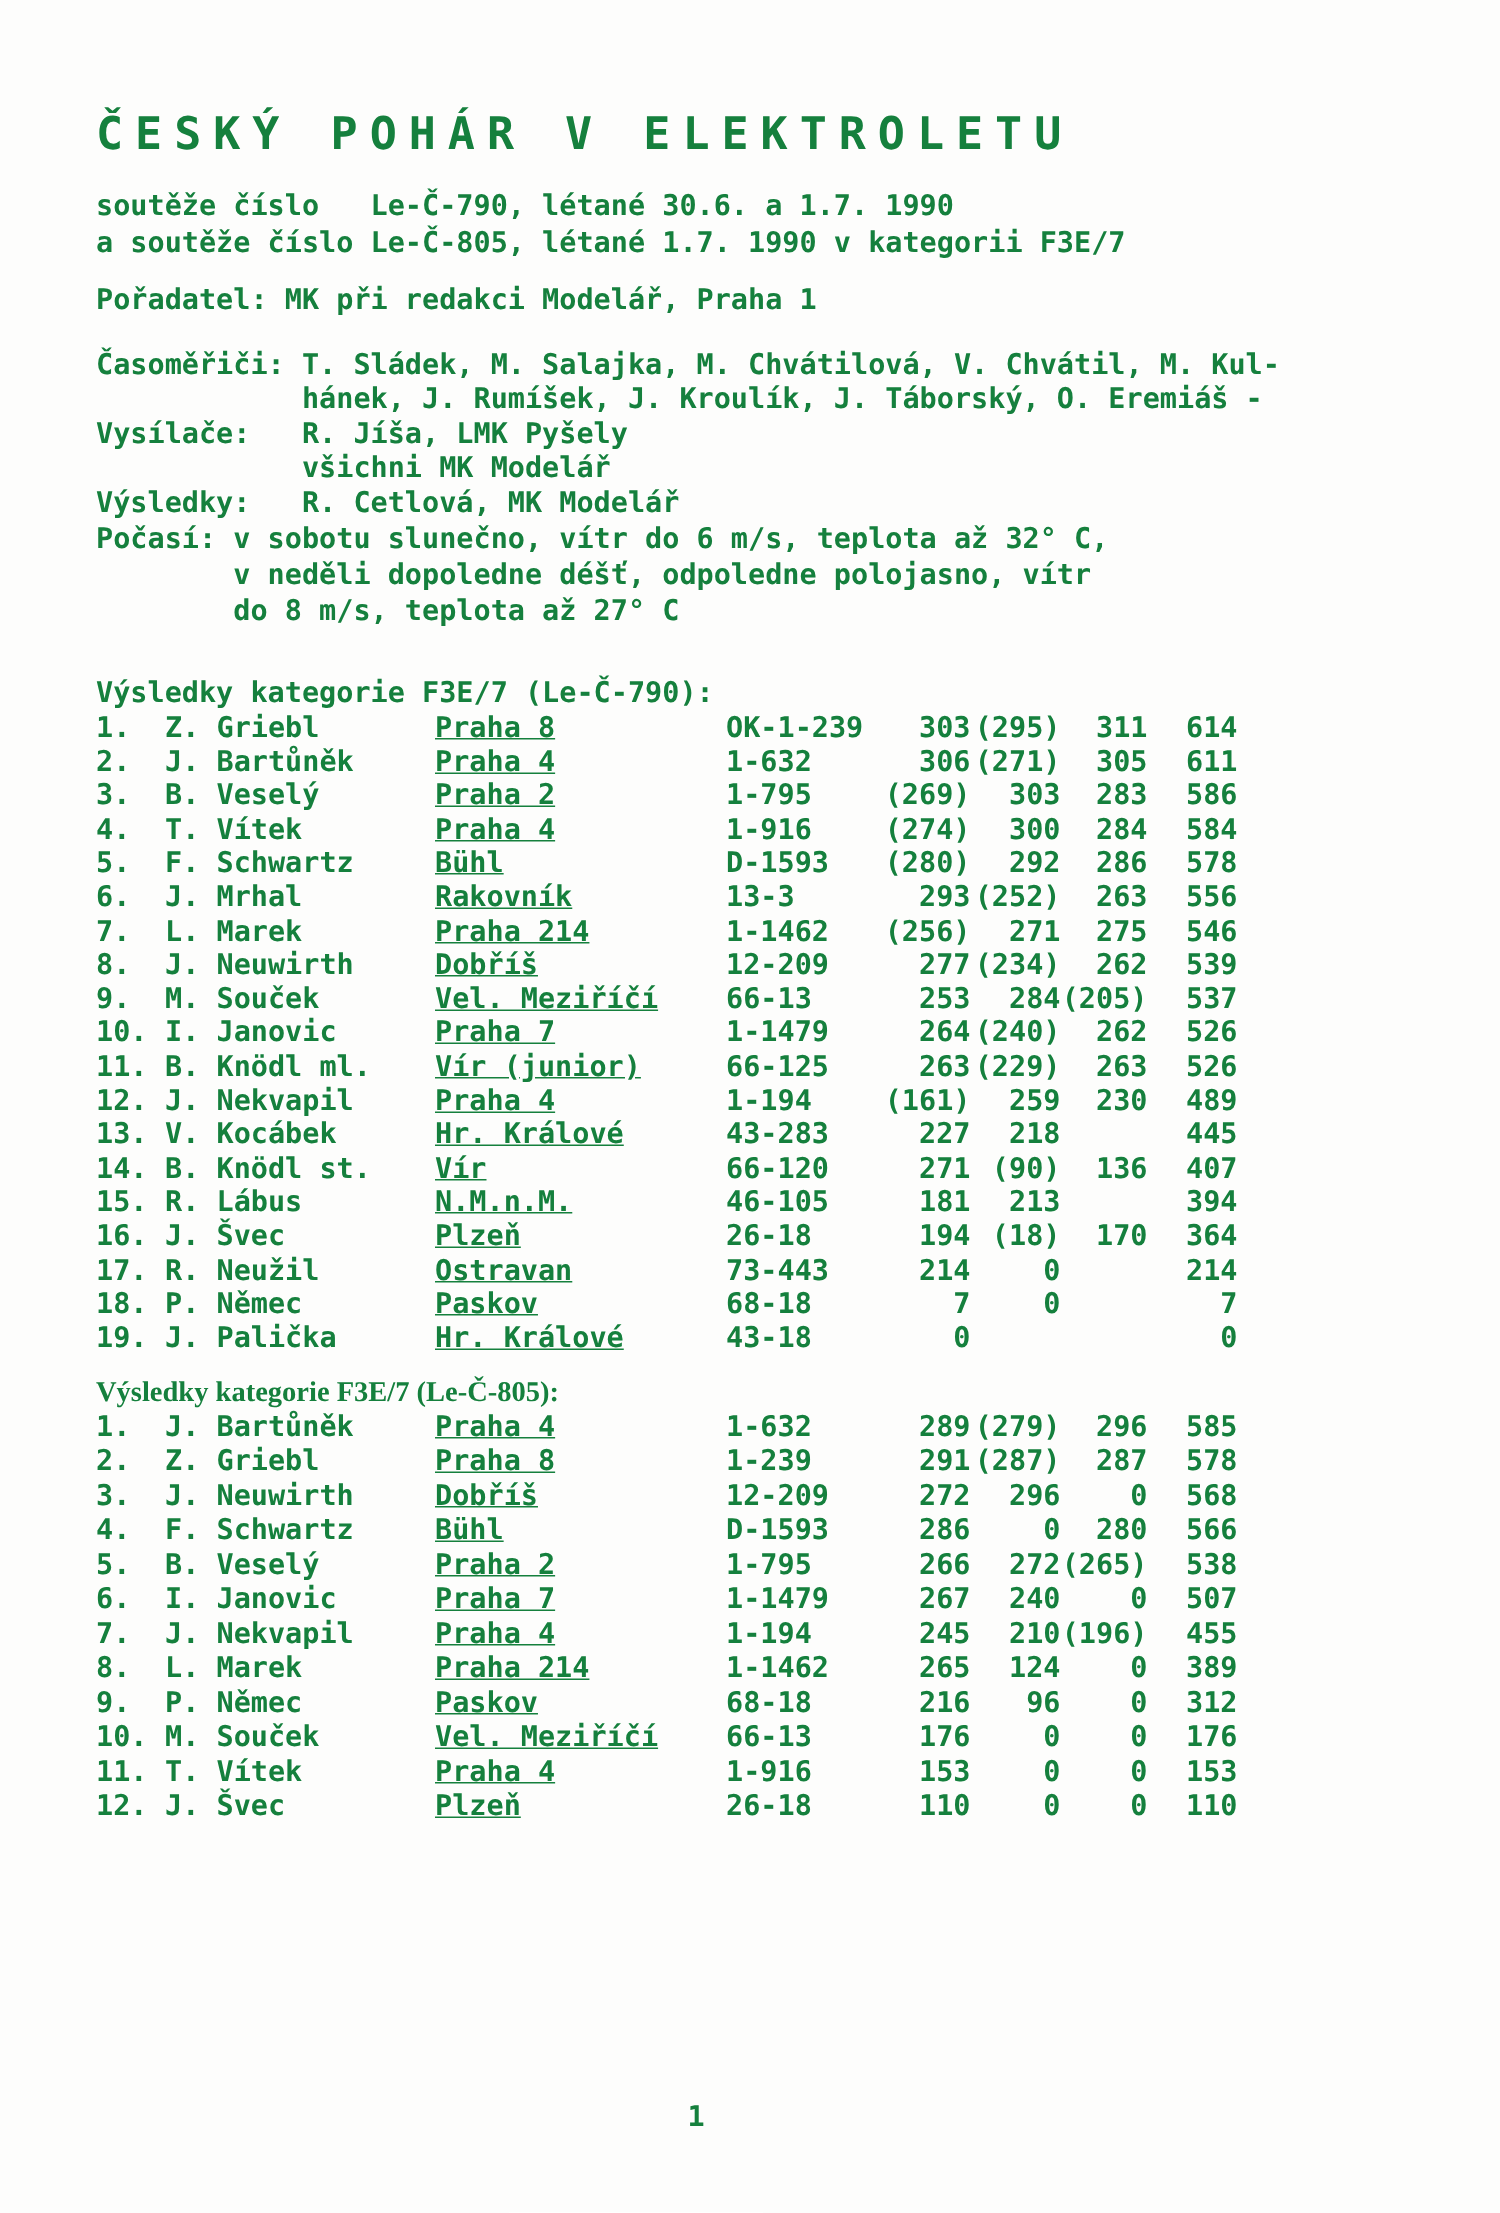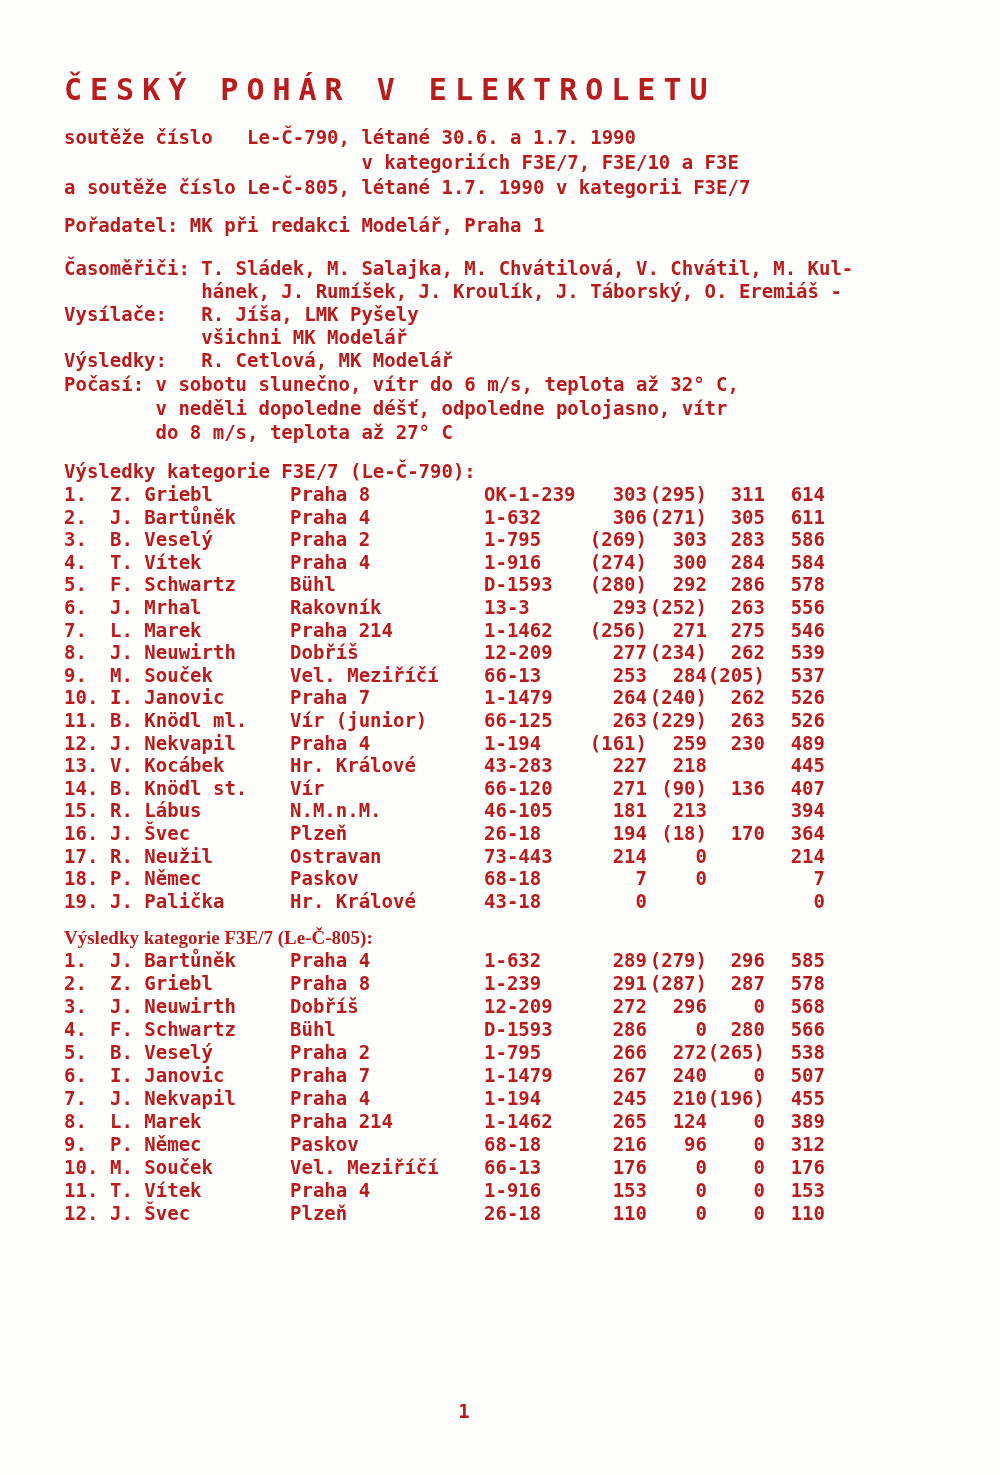--- a/index.html
+++ b/index.html
@@ -6,21 +6,21 @@
     margin: 0;
     padding: 0;
     background: #ffffff;
   }
   .page {
     position: relative;
     width: 1000px;
     height: 1475px;
     box-sizing: border-box;
     background: #fdfdfc;
-    color: #b91c1c;
+    color: #15803d;
     font-family: "DejaVu Sans Mono", "Liberation Mono", monospace;
     font-weight: bold;
     font-size: 19px;
     padding: 75px 20px 0 64px;
     overflow: hidden;
   }
   .doc-title {
     margin: 0;
     font-size: 30px;
     font-weight: bold;
@@ -48,21 +48,21 @@
     line-height: 23px;
   }
   .officials-block {
     margin-top: 20px;
     line-height: 23px;
   }
   .weather-block {
     line-height: 24px;
   }
   .table-title-790 {
-    margin-top: 16px;
+    margin-top: 32px;
     line-height: 23px;
     white-space: pre;
   }
   .table-title-805 {
     margin-top: 14px;
     line-height: 23px;
     white-space: pre;
     font-family: Liberation Serif, serif;
   }
   .results {
@@ -71,21 +71,21 @@
   .results-805 {
     line-height: 23px;
   }
   .row {
     display: flex;
     white-space: pre;
   }
   .c { display: inline-block; flex: none; }
   .c.rank  { width: 46px;  text-align: left; }
   .c.name  { width: 180px; text-align: left; }
-  .c.club  { width: 194px; text-align: left; }
+  .c.club  { width: 194px; text-align: left; text-decoration: underline; }
   .c.reg   { width: 96px;  text-align: left; }
   .c.s1    { width: 67px;  text-align: right; }
   .c.s2    { width: 60px;  text-align: right; }
   .c.s3    { width: 58px;  text-align: right; }
   .c.total { width: 60px;  text-align: right; }
   .page-number {
     position: absolute;
     top: 1400px;
     left: 64px;
     width: 800px;
@@ -97,21 +97,20 @@
 <body>
 
 <div class="page">
 
   <h1 class="doc-title">ČESKÝ POHÁR V ELEKTROLETU</h1>
 
   <div class="intro-block">
 
       <div class="line">soutěže číslo   Le-Č-790, létané 30.6. a 1.7. 1990</div>
 
-      <div class="line">                          v kategoriích F3E/7, F3E/10 a F3E</div>
 
       <div class="line">a soutěže číslo Le-Č-805, létané 1.7. 1990 v kategorii F3E/7</div>
 
     </div>
 
   <div class="organizer-block">
     <div class="line">Pořadatel: MK při redakci Modelář, Praha 1</div>
   </div>
 
   <div class="officials-block">

